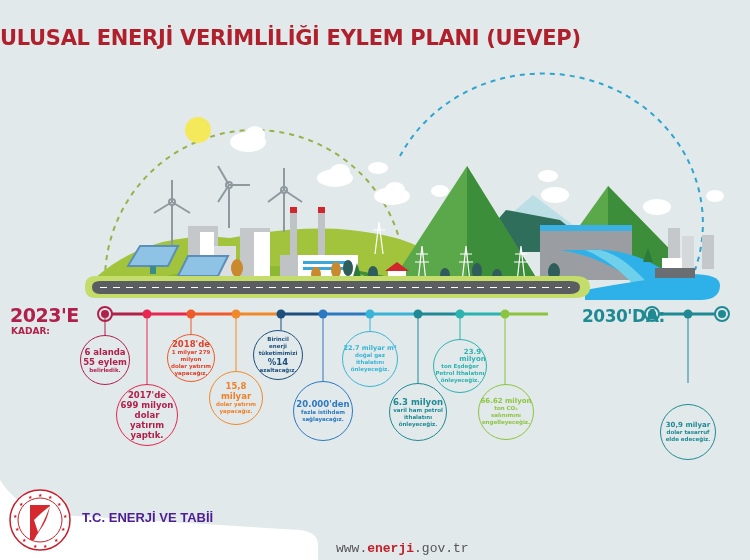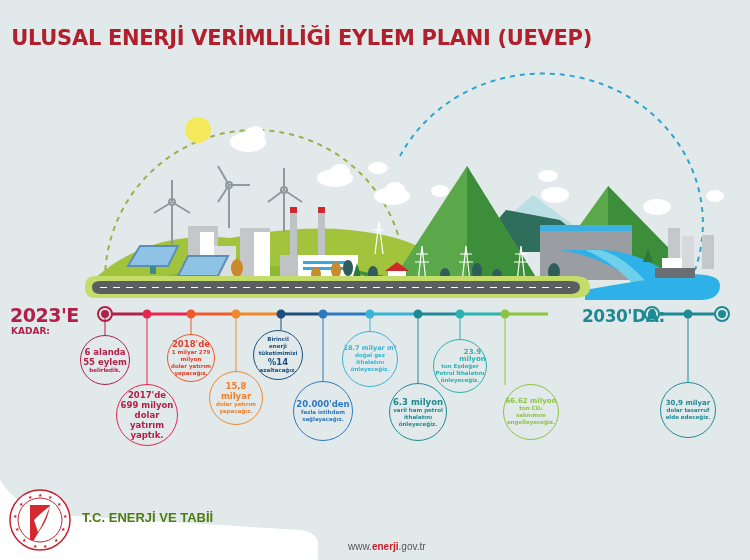--- a/index.html
+++ b/index.html
@@ -1,26 +1,26 @@
 <!DOCTYPE html>
 <html><head>
 <meta charset="utf-8">
 <style>
   html,body{margin:0;padding:0;}
   body{width:750px;height:560px;position:relative;overflow:hidden;background:#e2e9ea;font-family:"Liberation Sans",sans-serif;}
-  .title{position:absolute;top:26px;left:0;width:592px;text-align:right;font-family:"DejaVu Sans",sans-serif;font-weight:bold;font-size:21px;color:#b0202c;letter-spacing:-0.3px;}
+  .title{position:absolute;top:26px;left:0;width:592px;text-align:left;font-family:"DejaVu Sans",sans-serif;font-weight:bold;font-size:21px;color:#b0202c;letter-spacing:-0.3px;}
   svg.scene{position:absolute;left:0;top:0;}
   .circle{position:absolute;border-radius:50%;border:1.5px solid;display:flex;flex-direction:column;align-items:center;justify-content:center;text-align:center;box-sizing:border-box;font-family:"DejaVu Sans",sans-serif;font-weight:bold;background:#e2e9ea;}
   .circle .sm{font-size:5.5px;line-height:7px;}
   .circle .md{font-size:8.5px;line-height:10px;}
   .lbl2023{position:absolute;left:10px;top:304px;font-family:"DejaVu Sans",sans-serif;font-weight:bold;font-size:19px;color:#b0204a;letter-spacing:-0.5px;}
   .kadar{position:absolute;left:11px;top:326px;font-family:"DejaVu Sans",sans-serif;font-weight:bold;font-size:9px;color:#b0204a;}
   .lbl2030{position:absolute;left:546px;top:306px;font-family:"DejaVu Sans",sans-serif;font-weight:bold;font-size:17px;color:#1f8a94;letter-spacing:-0.5px;margin-left:36px;}
-  .ministry{position:absolute;left:82px;top:510px;font-family:"Liberation Sans",sans-serif;font-weight:bold;font-size:13px;color:#4d7c0f;line-height:15px;text-align:center;}
-  .url{position:absolute;left:348px;top:541px;font-size:10px;color:#555;}
+  .ministry{position:absolute;left:82px;top:510px;font-family:"Liberation Sans",sans-serif;font-weight:bold;font-size:13px;color:#4c1d95;line-height:15px;text-align:center;}
+  .url{position:absolute;left:336px;top:541px;font-size:13px;color:#555;font-family:Liberation Mono, monospace;}
   .url b{color:#c4202c;}
 </style>
 </head>
 <body>
 
 <div class="title">ULUSAL ENERJİ VERİMLİLİĞİ EYLEM PLANI (UEVEP)</div>
 
 <svg class="scene" width="750" height="560" viewBox="0 0 750 560">
 
   <path d="M0,480 Q20,512 60,515 L300,530 Q318,532 318,545 L318,560 L0,560 Z" fill="#ffffff"></path>
@@ -238,43 +238,43 @@
   <span class="sm">tüketimimizi</span>
   <span class="md">%14</span>
   <span class="sm">azaltacağız.</span>
 </div>
 <div class="circle" style="left:293px;top:381px;width:60px;height:60px;border-color:#2d79c1;color:#2d79c1;align-items:center;">
   <span class="md">20.000'den</span>
   <span class="sm">fazla istihdam</span>
   <span class="sm">sağlayacağız.</span>
 </div>
 <div class="circle" style="left:342px;top:331px;width:56px;height:56px;border-color:#38b5d6;color:#38b5d6;">
-  <span class="sm" style="font-size:6.5px;">18.7 milyar m³</span>
+  <span class="sm" style="font-size:6.5px;">22.7 milyar m³</span>
   <span class="sm">doğal gaz ithalatını</span>
   <span class="sm">önleyeceğiz.</span>
 </div>
 <div class="circle" style="left:389px;top:383px;width:58px;height:58px;border-color:#1f8a94;color:#1f8a94;">
   <span class="md">6.3 milyon</span>
   <span class="sm">varil ham petrol</span>
   <span class="sm">ithalatını</span>
   <span class="sm">önleyeceğiz.</span>
 </div>
 <div class="circle" style="left:433px;top:339px;width:54px;height:54px;border-color:#2bb3b0;color:#2bb3b0;">
   <span class="sm" style="font-size:7px;padding-left:25px;">23.9 milyon</span>
   <span class="sm">ton Eşdeğer</span>
   <span class="sm">Petrol İthalatını</span>
   <span class="sm">önleyeceğiz.</span>
 </div>
-<div class="circle" style="left:478px;top:384px;width:56px;height:56px;border-color:#8cc43f;color:#8cc43f;margin-left:25px;">
+<div class="circle" style="left:478px;top:384px;width:56px;height:56px;border-color:#8cc43f;color:#8cc43f;">
   <span class="sm" style="font-size:7px;">66.62 milyon</span>
   <span class="sm">ton CO₂</span>
   <span class="sm">salınımını</span>
   <span class="sm">engelleyeceğiz.</span>
 </div>
-<div class="circle" style="left:660px;top:382px;width:56px;height:56px;border-color:#1f8a94;color:#1f8a94;">
+<div class="circle" style="left:660px;top:404px;width:56px;height:56px;border-color:#1f8a94;color:#1f8a94;">
   <span class="sm" style="font-size:7px;">30,9 milyar</span>
   <span class="sm">dolar tasarruf</span>
   <span class="sm">elde edeceğiz.</span>
 </div>
 
 <div class="ministry">
   <div>T.C. ENERJİ VE TABİİ</div>
 </div>
 <div class="url"><span>www.</span><b>enerji</b><span>.gov.tr</span></div>
 

